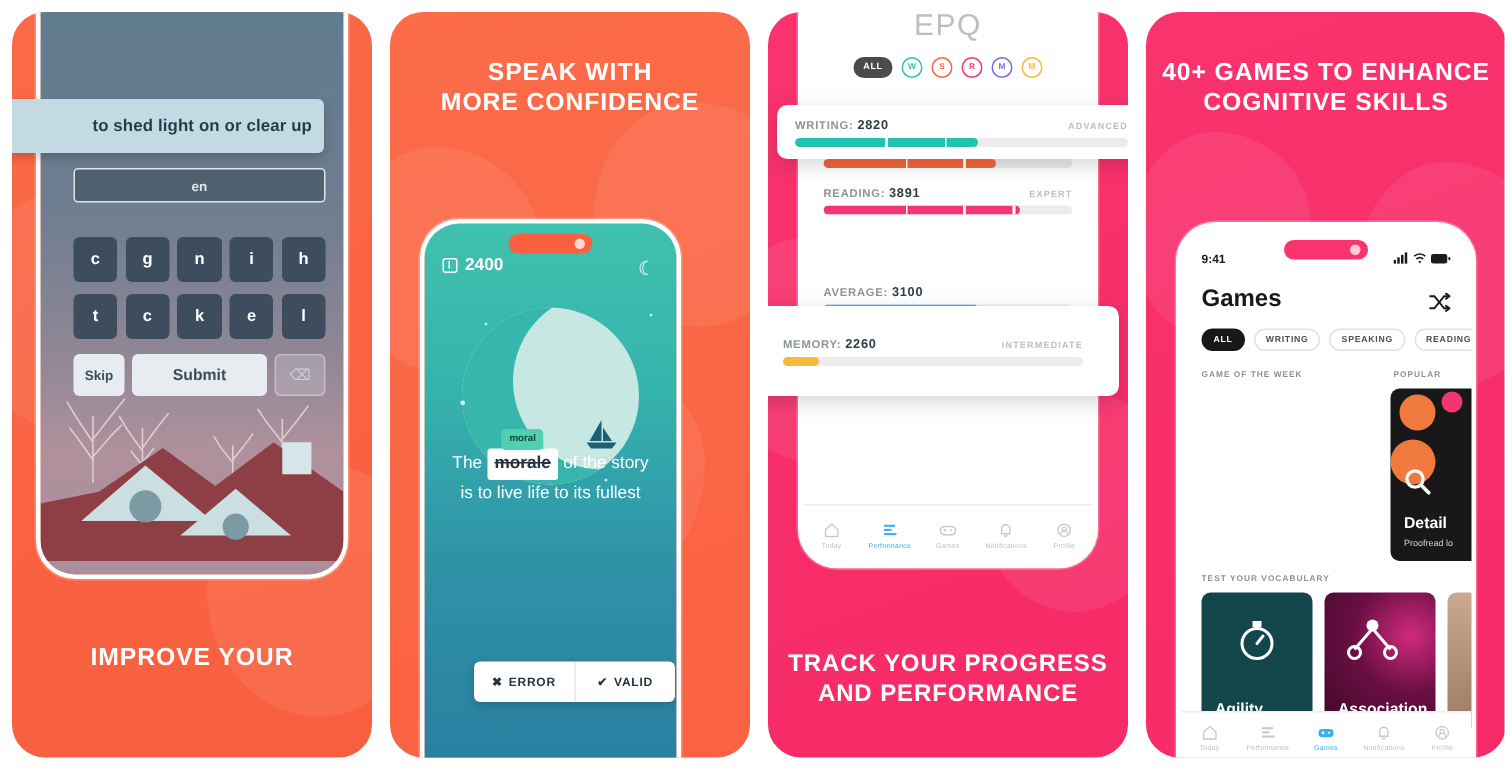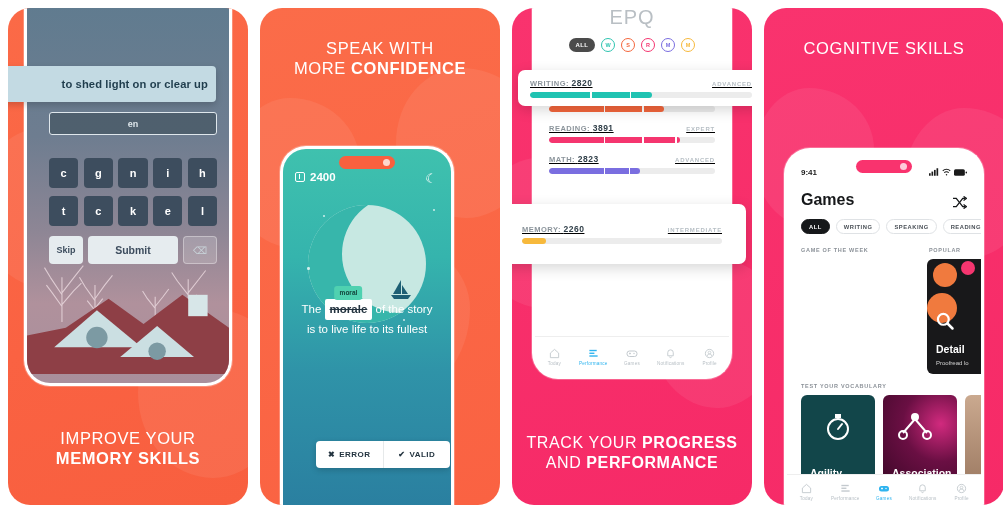--- a/index.html
+++ b/index.html
@@ -38,21 +38,21 @@
   .headline {
     position: absolute; left: 0; right: 0;
     text-align: center;
     color: #fff;
     letter-spacing: .6px;
     line-height: 1.22;
     font-size: 16.5px;
     z-index: 5;
     padding: 0 10px;
   }
-  .headline .thin { font-weight: 400; }
+  .headline .thin { font-weight: 700; }
   .headline .bold { font-weight: 700; }
 
   
   .phone {
     position: absolute;
     border: 3px solid #ffffff;
     border-radius: 26px;
     overflow: hidden;
     background: #222;
     box-shadow: 0 0 0 1px rgba(255,255,255,.25);
@@ -151,21 +151,21 @@
     left: 20px; top: -14px; width: 200px; height: 385px;
     border-radius: 0 0 26px 26px; border-top:none;
     background: #ffffff;
   }
   .epq-title { position:absolute; left:0; right:0; top:12px; text-align:center; color:#b9bfc4; font-size:20px; letter-spacing:1px; font-weight:400; }
   .epq-chips { position:absolute; left:0; right:0; top:44px; display:flex; justify-content:center; align-items:center; gap:6px; }
   .chip-all { width:26px; height:14px; border-radius:8px; background:#4b4b4b; color:#fff; font-size:6px; font-weight:700; display:flex; align-items:center; justify-content:center; letter-spacing:.4px; }
   .chip-c { width:14px; height:14px; border-radius:50%; border:1.3px solid; font-size:5.5px; font-weight:700; display:flex; align-items:center; justify-content:center; background:#fff; }
   .stats { position:absolute; left:14px; right:14px; top:68px; }
   .stat { margin-bottom: 11px; }
-  .stat .srow { display:flex; justify-content:space-between; align-items:baseline; margin-bottom:4px;text-decoration:underline; }
+  .stat .srow { display:flex; justify-content:space-between; align-items:baseline; margin-bottom:4px; }
   .stat .sname { font-size:7.5px; color:#8b949b; letter-spacing:.5px; font-weight:600; }
   .stat .sname b { color:#2e3d47; font-size:8.5px; }
   .stat .slevel { font-size:6px; color:#b7bfc5; letter-spacing:.8px; font-weight:600; }
   .bar { position:relative; height:6px; border-radius:3px; background:#ececec; overflow:hidden; }
   .bar .fill { position:absolute; left:0; top:0; bottom:0; border-radius:3px; }
   .bar .seg { position:absolute; top:0; bottom:0; width:1.6px; background:#fff; }
   .float-card {
     position:absolute; background:#fff; border-radius:7px; box-shadow:0 4px 14px rgba(0,0,0,.16);
     padding:8px 12px; z-index: 12;
   }
@@ -252,21 +252,20 @@
         <div class="btn-del">⌫</div>
       </div>
     </div>
 
     <div class="clue-card">
       <span>to shed light on or clear up</span>
     </div>
 
     <div class="headline">
       <div class="thin">IMPROVE YOUR</div>
-      <div class="bold">MEMORY SKILLS</div>
     </div>
   </div>
 
   <div class="panel p2">
     <div class="blob" style="left:-30px;top:90px;width:130px;height:150px;"></div>
     <div class="blob" style="right:-36px;top:60px;width:140px;height:150px;"></div>
     <div class="blob" style="left:60px;top:230px;width:150px;height:160px;"></div>
 
     <div class="headline">
       <div class="thin">SPEAK WITH</div>
@@ -361,31 +360,20 @@
             <div class="sname"><span>READING:</span> <b>3891</b></div>
             <div class="slevel">EXPERT</div>
           </div>
           <div class="bar">
             <div class="fill" style="width:79%;background:#f5356f;"></div>
             <div class="seg" style="left:33%"></div>
               <div class="seg" style="left:56%"></div>
               <div class="seg" style="left:76%"></div>
           </div>
         </div>
-        <div class="stat">
-          <div class="srow">
-            <div class="sname"><span>MATH:</span> <b>2823</b></div>
-            <div class="slevel">ADVANCED</div>
-          </div>
-          <div class="bar">
-            <div class="fill" style="width:55%;background:#7a6ee0;"></div>
-            <div class="seg" style="left:33%"></div>
-              <div class="seg" style="left:48%"></div>
-          </div>
-        </div>
         <div class="stat" style="visibility:hidden">
           <div class="srow">
               <div class="sname">X</div>
               <div class="slevel">X</div>
             </div>
             <div class="bar"></div>
         </div>
         <div class="stat" style="margin-top:16px">
           <div class="srow">
             <div class="sname"><span>AVERAGE:</span> <b>3100</b></div>
@@ -472,20 +460,23 @@
         <span class="thin">AND </span><span class="bold">PERFORMANCE</span>
       </div>
     </div>
   </div>
 
   <div class="panel p4">
     <div class="blob" style="left:-10px;top:80px;width:120px;height:140px;"></div>
     <div class="blob" style="right:-30px;top:100px;width:130px;height:150px;"></div>
 
     <div class="headline">
+      <div>
+        <span class="bold">40+ GAMES</span><span class="thin"> TO ENHANCE</span>
+      </div>
       <div class="thin">COGNITIVE SKILLS</div>
     </div>
 
     <div class="phone">
       <div class="notch">
           <span class="lens"></span>
         </div>
 
       <div class="statusbar">
         <div class="time">9:41</div>

